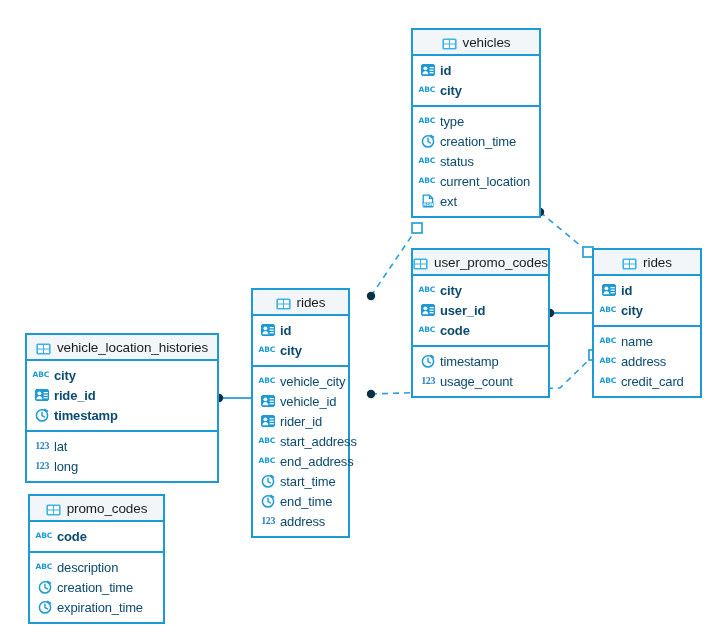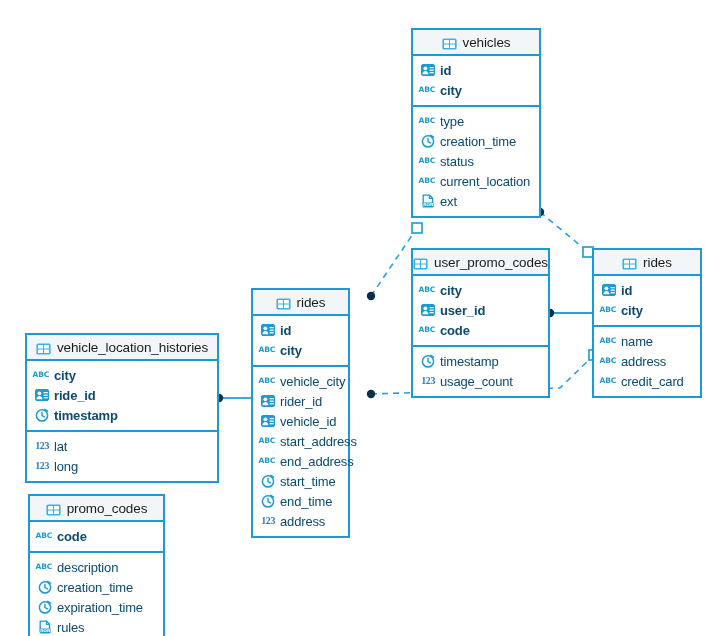--- a/index.html
+++ b/index.html
@@ -363,34 +363,34 @@
           <span class="ticon">
             <svg width="14" height="12" viewBox="0 0 14 12">
               <rect x="0.5" y="0.5" width="13" height="11" rx="1.5" fill="#1b9ad6" stroke="#1b9ad6"></rect>
               <circle cx="4.4" cy="4.3" r="1.9" fill="#fff"></circle>
               <path d="M1.3 10.2c0.5-2.1 1.7-3.1 3.1-3.1s2.6 1 3.1 3.1z" fill="#fff"></path>
               <rect x="8.6" y="3" width="4.2" height="1.25" fill="#fff"></rect>
               <rect x="8.6" y="5.6" width="4.2" height="1.25" fill="#fff"></rect>
               <rect x="8.6" y="8.1" width="4.2" height="1.25" fill="#fff"></rect>
             </svg>
           </span>
+          <span class="field-name">vehicle_id</span>
+        </div>
+        <div class="field">
+          <span class="ticon">
+            <svg width="14" height="12" viewBox="0 0 14 12">
+              <rect x="0.5" y="0.5" width="13" height="11" rx="1.5" fill="#1b9ad6" stroke="#1b9ad6"></rect>
+              <circle cx="4.4" cy="4.3" r="1.9" fill="#fff"></circle>
+              <path d="M1.3 10.2c0.5-2.1 1.7-3.1 3.1-3.1s2.6 1 3.1 3.1z" fill="#fff"></path>
+              <rect x="8.6" y="3" width="4.2" height="1.25" fill="#fff"></rect>
+              <rect x="8.6" y="5.6" width="4.2" height="1.25" fill="#fff"></rect>
+              <rect x="8.6" y="8.1" width="4.2" height="1.25" fill="#fff"></rect>
+            </svg>
+          </span>
           <span class="field-name">rider_id</span>
-        </div>
-        <div class="field">
-          <span class="ticon">
-            <svg width="14" height="12" viewBox="0 0 14 12">
-              <rect x="0.5" y="0.5" width="13" height="11" rx="1.5" fill="#1b9ad6" stroke="#1b9ad6"></rect>
-              <circle cx="4.4" cy="4.3" r="1.9" fill="#fff"></circle>
-              <path d="M1.3 10.2c0.5-2.1 1.7-3.1 3.1-3.1s2.6 1 3.1 3.1z" fill="#fff"></path>
-              <rect x="8.6" y="3" width="4.2" height="1.25" fill="#fff"></rect>
-              <rect x="8.6" y="5.6" width="4.2" height="1.25" fill="#fff"></rect>
-              <rect x="8.6" y="8.1" width="4.2" height="1.25" fill="#fff"></rect>
-            </svg>
-          </span>
-          <span class="field-name">vehicle_id</span>
         </div>
         <div class="field">
           <span class="ticon">
             <span class="icon-abc">ABC</span>
           </span>
           <span class="field-name">start_address</span>
         </div>
         <div class="field">
           <span class="ticon">
             <span class="icon-abc">ABC</span>
@@ -521,26 +521,15 @@
         <div class="field">
           <span class="ticon">
             <svg width="14" height="14" viewBox="0 0 14 14">
               <circle cx="7" cy="7.4" r="5.6" fill="#ffffff" stroke="#1b9ad6" stroke-width="1.5"></circle>
               <path d="M7 4.2 V7.5 L9.4 8.9" stroke="#1b9ad6" stroke-width="1.4" fill="none" stroke-linecap="round"></path>
               <path d="M9.6 1.3 L12.6 3.1" stroke="#1b9ad6" stroke-width="1.5" fill="none" stroke-linecap="round"></path>
             </svg>
           </span>
           <span class="field-name">expiration_time</span>
         </div>
-        <div class="field">
-          <span class="ticon">
-            <svg width="14" height="14" viewBox="0 0 14 14">
-              <path d="M2.2 1.2 H8.6 L11.6 4.2 V12.8 H2.2 Z" fill="#ffffff" stroke="#1b9ad6" stroke-width="1.3" stroke-linejoin="round"></path>
-              <path d="M8.4 1.4 V4.4 H11.4" fill="none" stroke="#1b9ad6" stroke-width="1.2"></path>
-              <rect x="1.1" y="8.4" width="11.4" height="4.5" rx="0.6" fill="#1b9ad6"></rect>
-              <text x="6.8" y="12" fill="#ffffff" font-size="4.0" font-family="DejaVu Sans, sans-serif" font-weight="bold" text-anchor="middle">JSON</text>
-            </svg>
-          </span>
-          <span class="field-name">rules</span>
-        </div>
       </div>
     </div>
   </div>
 
 </body></html>

